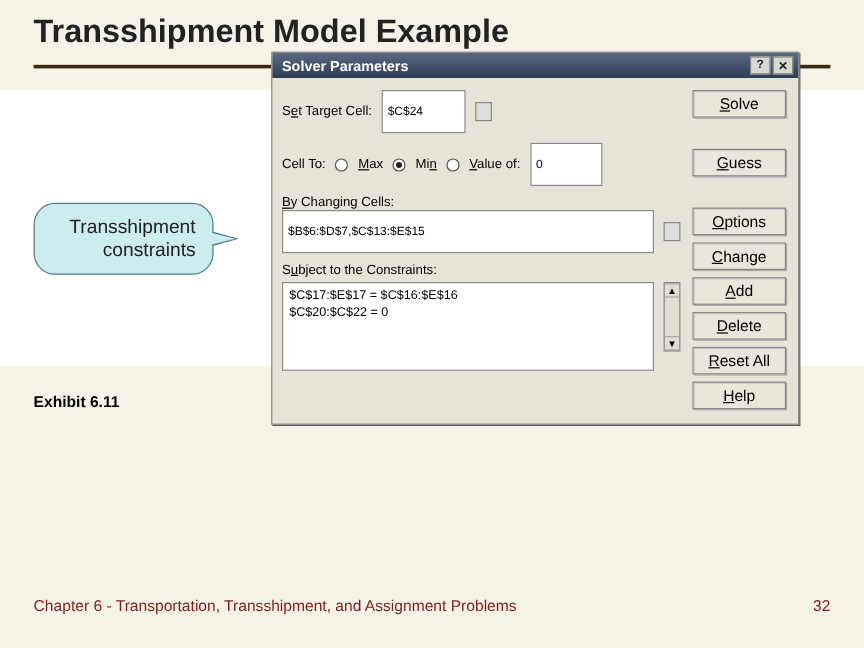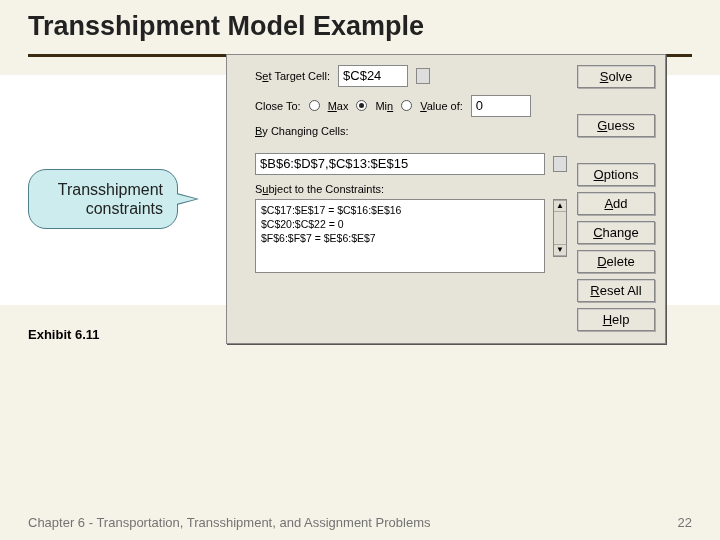--- a/index.html
+++ b/index.html
@@ -101,21 +101,21 @@
   }
   .titlebar .winbtns { display: flex; gap: 2px; }
   .winbtn {
     width: 17px; height: 15px;
     background: #d8d8d2;
     border: 1px solid #888;
     display: flex; align-items: center; justify-content: center;
     font-size: 10px; font-weight: bold; color: #222;
   }
   .dlg-body {
-    padding: 10px 10px 12px 28px;
+    padding: 10px 10px 12px 8px;
     display: flex;
     gap: 10px;
   }
   .dlg-left { flex: 1; position: relative; }
   .dlg-right { width: 78px; display: flex; flex-direction: column; gap: 6px; }
   .btn {
     border: 1px solid #888;
     background: #e9e6db;
     text-align: center;
     padding: 3px 0;
@@ -126,22 +126,22 @@
   }
   .btn span.u { text-decoration: underline; }
   .gap { height: 14px; }
   .row { display: flex; align-items: center; gap: 8px; margin-bottom: 8px; }
   .lbl { white-space: nowrap; }
   .lbl .u { text-decoration: underline; }
   .input {
     background: #fff;
     border: 1px solid #888;
     padding: 2px 4px;
-    height: 22px;
-    font-size: 13px;
+    height: 36px;
+    font-size: 10px;
     display: inline-flex;
     align-items: center;
   }
   .picker {
     width: 14px; height: 16px;
     border: 1px solid #888;
     background: #ddd;
     display: inline-block;
   }
   .radio {
@@ -164,96 +164,102 @@
   .sb .arr { height: 12px; border-bottom:1px solid #aaa; border-top:1px solid #aaa;
              display:flex;justify-content:center;align-items:center;font-size:8px;}
   .exhibit {
     text-align: left;
     font-weight: bold;
     font-size: 13px;
     margin-top: 22px;
   }
   .footer {
     position: absolute;
-    left: 28px; right: 28px; bottom: 10px;
+    left: 28px; right: 28px; bottom: 28px;
     display: flex;
     justify-content: space-between;
     font-size: 13px;
-    color: #737373;
+    color: #7f1d1d;
     text-align: center;
   }
 </style>
 </head>
 <body>
 
 <div class="slide">
   <div class="title-block">
     <h1>Transshipment Model Example</h1>
   </div>
   <hr class="rule">
 
   <div class="white-bg">
     <div class="content-row">
       <div class="callout">
         <span>Transshipment constraints</span>
       </div>
       <div class="spacer"></div>
 
       <div class="dialog">
+        <div class="titlebar">
+          <span>Solver Parameters</span>
+          <div class="winbtns">
+            <div class="winbtn">?</div>
+            <div class="winbtn">✕</div>
+          </div>
+        </div>
         <div class="dlg-body">
           <div class="dlg-left">
             <div class="row">
               <span class="lbl">S<span class="u">e</span>t Target Cell:</span>
               <span class="input" style="width:70px">$C$24</span>
               <span class="picker"></span>
             </div>
             <div class="row">
-              <span class="lbl">Close To:</span>
+              <span class="lbl">Cell To:</span>
               <span class="radio"></span>
               <span class="lbl"><span class="u">M</span>ax</span>
               <span class="radio checked"></span>
               <span class="lbl">Mi<span class="u">n</span></span>
               <span class="radio"></span>
               <span class="lbl"><span class="u">V</span>alue of:</span>
               <span class="input" style="width:60px">0</span>
             </div>
-            <div class="lbl" style="margin-bottom:16px"><span class="u">B</span>y Changing Cells:</div>
+            <div class="lbl" style="margin-bottom:0"><span class="u">B</span>y Changing Cells:</div>
             <div class="row">
               <span class="input" style="flex:1">$B$6:$D$7,$C$13:$E$15</span>
               <span class="picker"></span>
             </div>
             <div class="lbl" style="margin:4px 0">S<span class="u">u</span>bject to the Constraints:</div>
             <div class="row" style="align-items:stretch">
               <div class="listbox">
                 <div>$C$17:$E$17 = $C$16:$E$16</div>
                 <div>$C$20:$C$22 = 0</div>
-                <div>$F$6:$F$7 = $E$6:$E$7</div>
               </div>
               <div class="sb">
                 <div class="arr">▲</div>
                 <div class="arr">▼</div>
               </div>
             </div>
           </div>
           <div class="dlg-right">
             <div class="btn"><span class="u">S</span>olve</div>
             <div class="gap"></div>
             <div class="btn"><span class="u">G</span>uess</div>
             <div class="gap"></div>
             <div class="btn"><span class="u">O</span>ptions</div>
+            <div class="btn"><span class="u">C</span>hange</div>
             <div class="btn"><span class="u">A</span>dd</div>
-            <div class="btn"><span class="u">C</span>hange</div>
             <div class="btn"><span class="u">D</span>elete</div>
             <div class="btn"><span class="u">R</span>eset All</div>
             <div class="btn"><span class="u">H</span>elp</div>
           </div>
         </div>
       </div>
     </div>
   </div>
 
   <div class="exhibit">Exhibit 6.11</div>
 
   <div class="footer">
     <span>Chapter 6 - Transportation, Transshipment, and Assignment Problems</span>
-    <span>22</span>
+    <span>32</span>
   </div>
 </div>
 
 </body></html>

